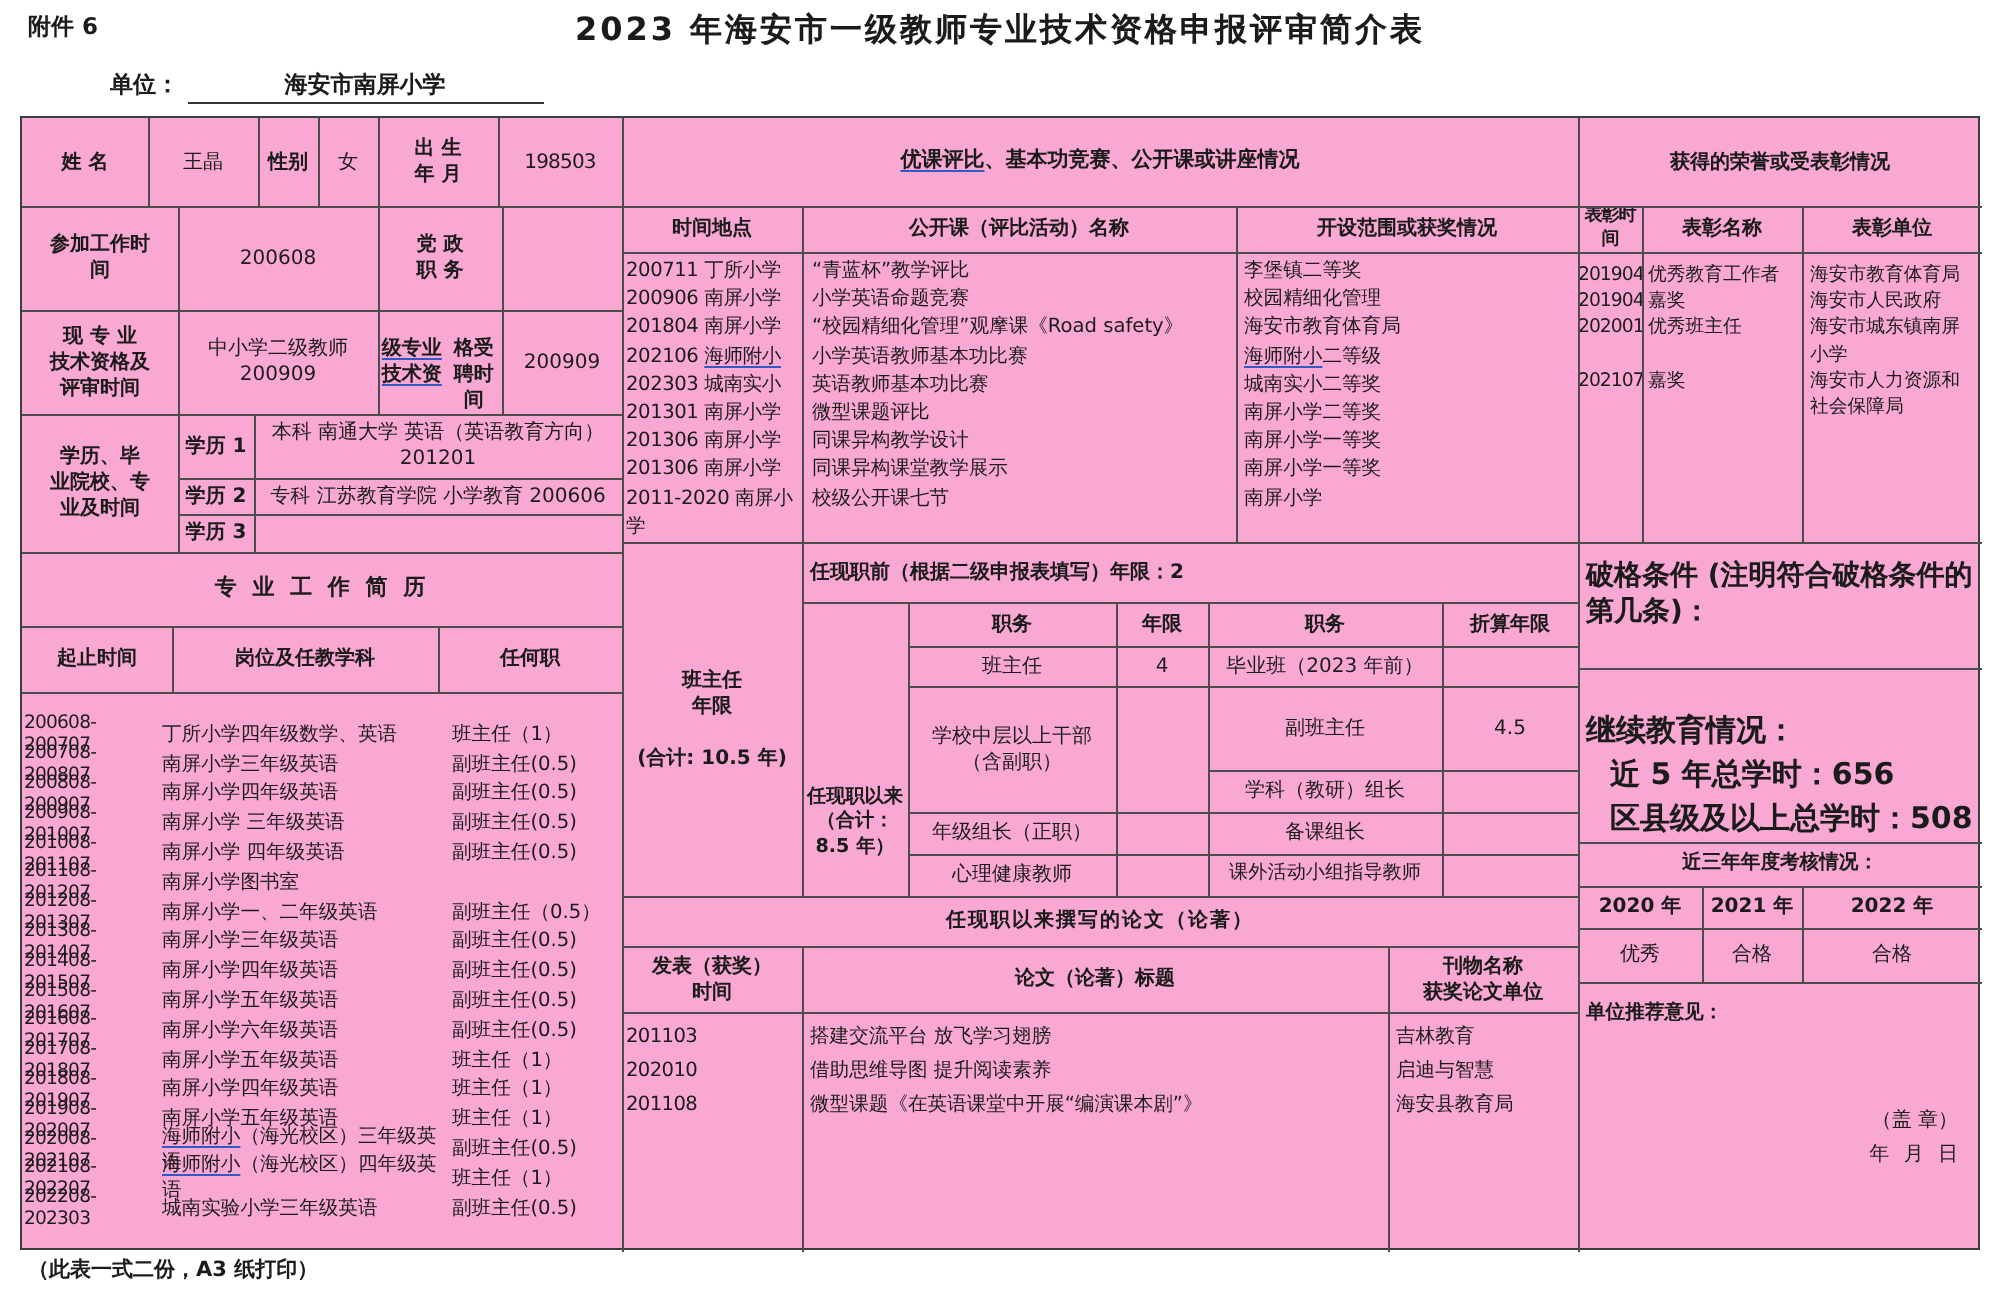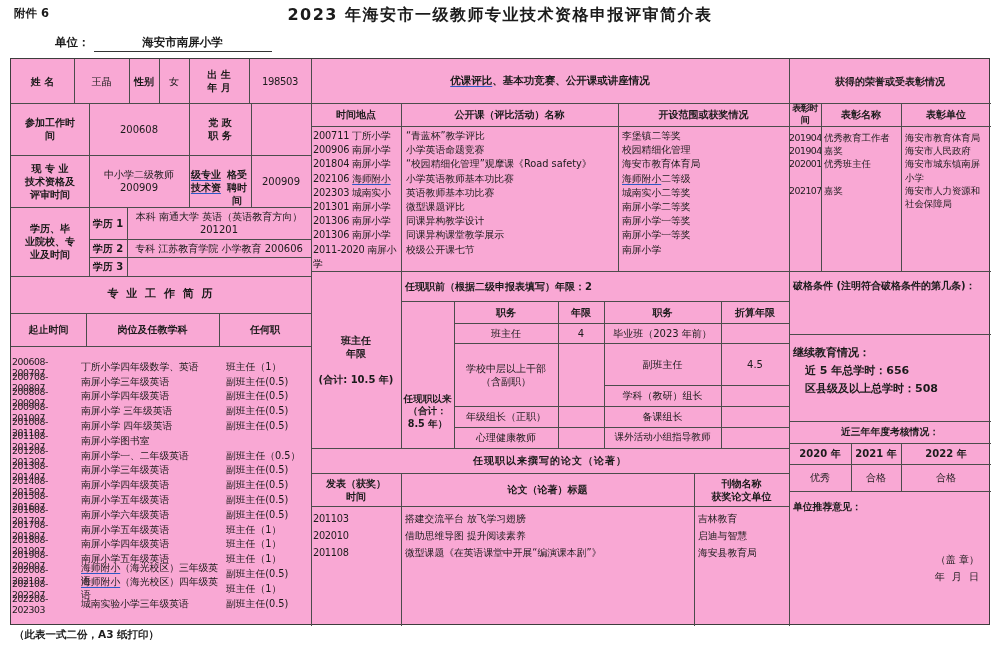--- a/index.html
+++ b/index.html
@@ -356,23 +356,23 @@
           <span class="hn-unit">海安市城东镇南屏小学</span>
         </div>
 
         <div class="hn-row">
           <span class="hn-time">202107</span>
           <span class="hn-name">嘉奖</span>
           <span class="hn-unit">海安市人力资源和社会保障局</span>
         </div>
       </div>
 
-    <div class="c b lft top" style="left:778px;top:212px;width:202px;height:63px;padding:8px 2px 0 4px;font-size:10px">破格条件 (注明符合破格条件的第几条)：</div>
-
-    <div style="position:absolute;left:778px;top:278px;width:202px;height:87px;padding-top:8px;font-size:11px;font-weight:700">
+    <div class="c b lft top" style="left:778px;top:212px;width:202px;height:63px;padding:8px 2px 0 4px;font-size:14px">破格条件 (注明符合破格条件的第几条)：</div>
+
+    <div style="position:absolute;left:778px;top:289px;width:202px;height:87px;padding-top:8px;font-size:15px;font-weight:700">
       <div style="padding-left:4px">继续教育情况：</div>
       <div class="ce-line" style="margin-top:3px">近 5 年总学时：656</div>
       <div class="ce-line" style="margin-top:3px">区县级及以上总学时：508</div>
     </div>
 
     <div class="c b" style="left:778px;top:362px;width:202px;height:22px;font-size:9.8px">近三年年度考核情况：</div>
     <div class="c b" style="left:778px;top:384px;width:62px;height:21px">2020 年</div>
     <div class="c b" style="left:840px;top:384px;width:50px;height:21px">2021 年</div>
     <div class="c b" style="left:890px;top:384px;width:90px;height:21px">2022 年</div>
     <div class="c" style="left:778px;top:405px;width:62px;height:27px">优秀</div>

